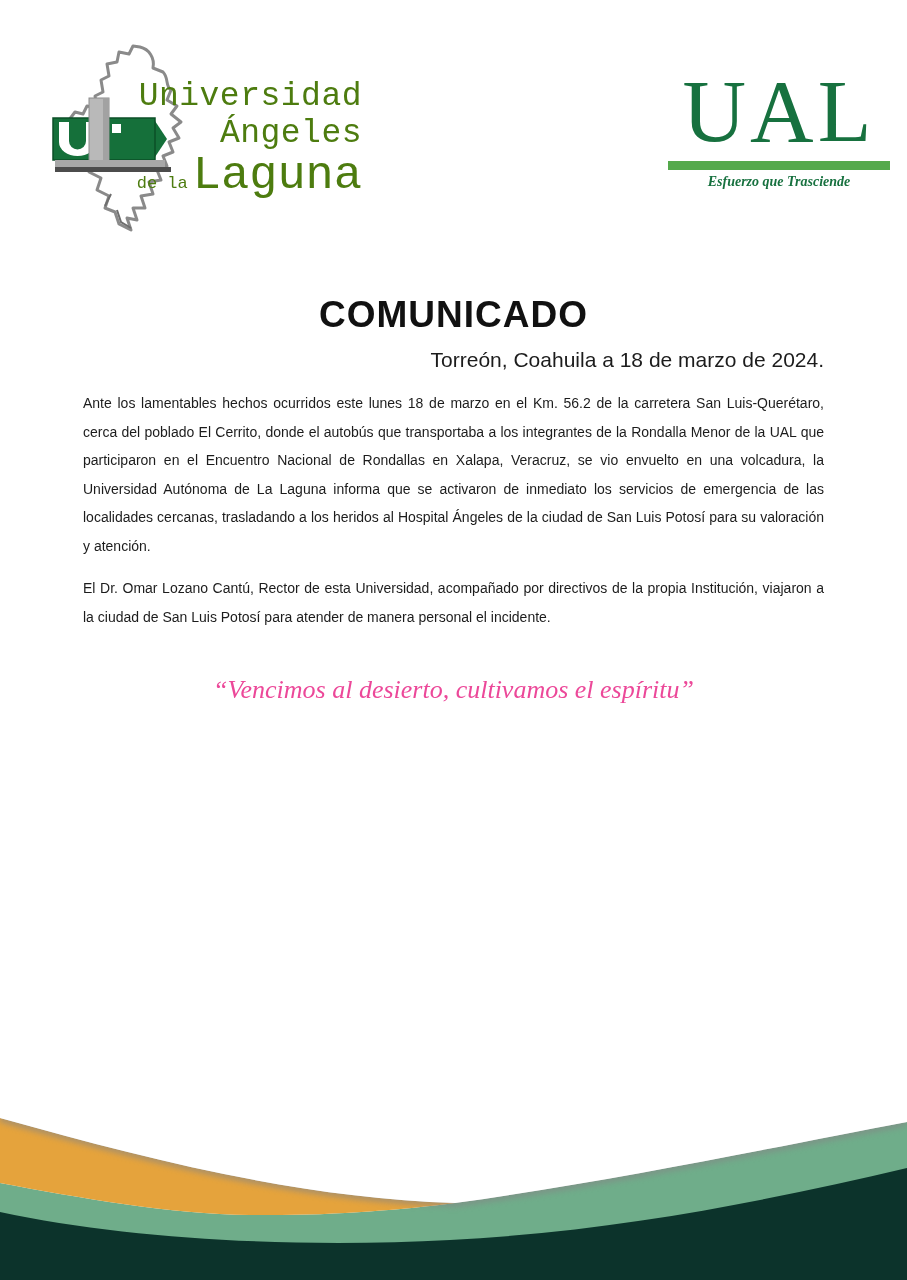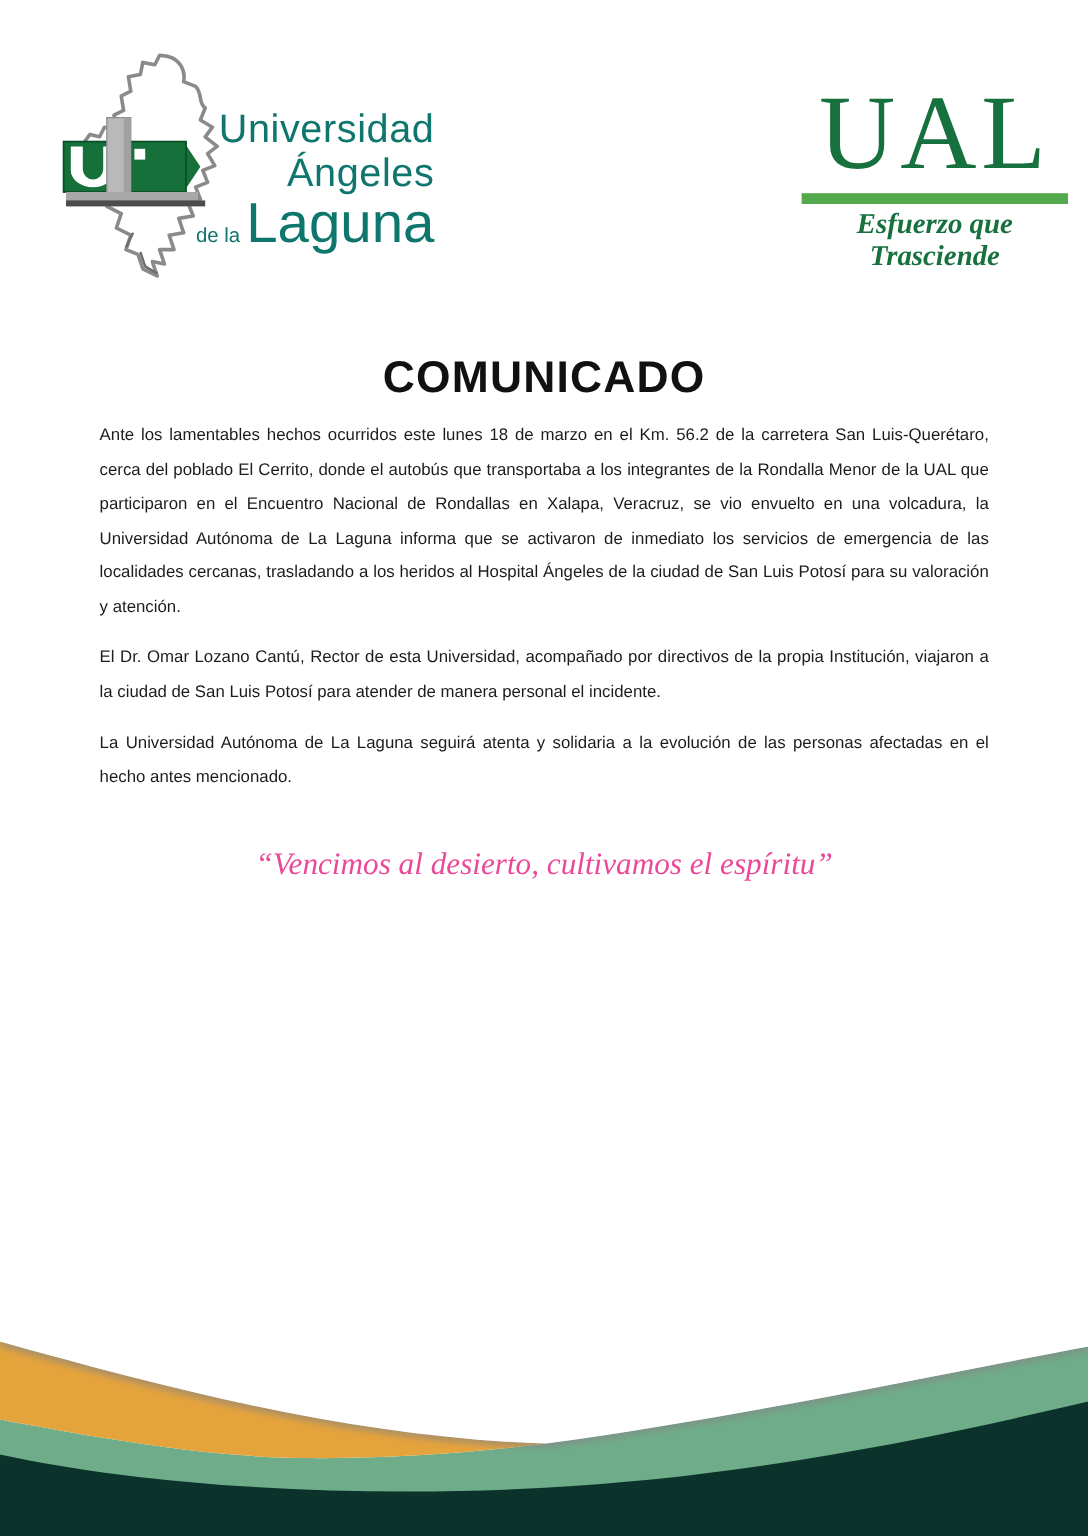--- a/index.html
+++ b/index.html
@@ -8,43 +8,43 @@
     width:907px;height:1280px;
     margin:0 auto;
     background:#ffffff;
     overflow:hidden;
     font-family:"Liberation Sans",sans-serif;
     color:#1c1c1c;
   }
   
   .map-logo-svg{position:absolute;left:45px;top:42px;}
   .uni-name{
-    position:absolute;top:90px;right:545px;
+    position:absolute;top:80px;right:545px;
     text-align:right;
-    font-family:Liberation Sans, sans-serif;
-    color:#0f766e;
+    font-family:Liberation Mono, monospace;
+    color:#4d7c0f;
     white-space:nowrap;
     line-height:1;
   }
   .uni-line1,.uni-line2{font-size:33px;letter-spacing:.5px;}
   .uni-line2{margin-top:4px;}
   .uni-line3{margin-top:2px;}
   .uni-dela{font-size:17px;margin-right:5px;}
   .uni-laguna{font-size:47px;}
   .ual-logo{
     position:absolute;left:668px;top:64px;width:222px;
     text-align:center;
     font-family:"Liberation Serif",serif;
     color:#17713f;
   }
   .ual-acronym{font-size:88px;line-height:96px;letter-spacing:4px;}
   .ual-bar{height:9px;width:100%;margin-top:1px;}
   .ual-slogan{
     margin-top:4px;
-    font-size:24px;font-weight:bold;font-style:italic;
+    font-size:14px;font-weight:bold;font-style:italic;
     color:#17713f;
   }
   
   .content{position:absolute;left:83px;width:741px;top:294px;}
   .doc-title{
     margin:0 0 12px 0;
     text-align:center;
     font-size:37px;font-weight:bold;letter-spacing:1px;
     color:#111111;
   }
@@ -105,23 +105,23 @@
   </div>
 
   <div class="ual-logo">
     <div class="ual-acronym">UAL</div>
     <div class="ual-bar" style="background:#54a94c"></div>
     <div class="ual-slogan">Esfuerzo que Trasciende</div>
   </div>
 
   <main class="content">
     <h1 class="doc-title">COMUNICADO</h1>
+    <div class="dateline">Torreón, Coahuila a 18 de marzo de 2024.</div>
     <p class="body-par">Ante los lamentables hechos ocurridos este lunes 18 de marzo en el Km. 56.2 de la carretera San Luis-Querétaro, cerca del poblado El Cerrito, donde el autobús que transportaba a los integrantes de la Rondalla Menor de la UAL que participaron en el Encuentro Nacional de Rondallas en Xalapa, Veracruz, se vio envuelto en una volcadura, la Universidad Autónoma de La Laguna informa que se activaron de inmediato los servicios de emergencia de las localidades cercanas, trasladando a los heridos al Hospital Ángeles de la ciudad de San Luis Potosí para su valoración y atención.</p>
     <p class="body-par">El Dr. Omar Lozano Cantú, Rector de esta Universidad, acompañado por directivos de la propia Institución, viajaron a la ciudad de San Luis Potosí para atender de manera personal el incidente.</p>
-    <p class="body-par">La Universidad Autónoma de La Laguna seguirá atenta y solidaria a la evolución de las personas afectadas en el hecho antes mencionado.</p>
     <div class="motto">“Vencimos al desierto, cultivamos el espíritu”</div>
   </main>
 
   <div class="footer-wave">
     <svg width="907" height="200" viewBox="0 0 907 200">
       <defs>
         <filter id="softblur" x="-10%" y="-150%" width="120%" height="400%">
           <feGaussianBlur stdDeviation="3.2"></feGaussianBlur>
         </filter>
       </defs>

